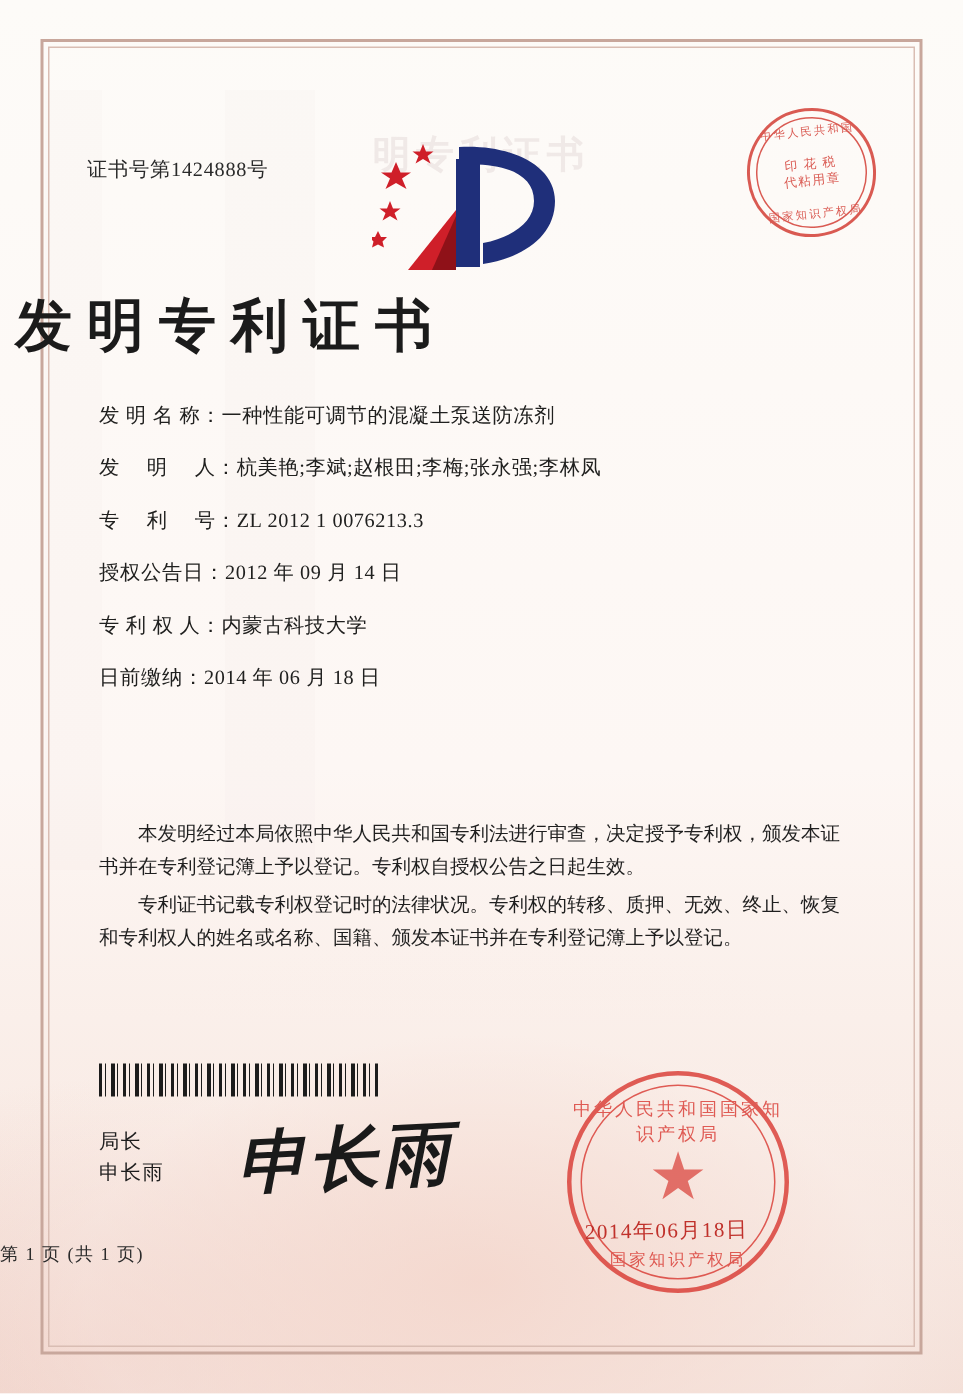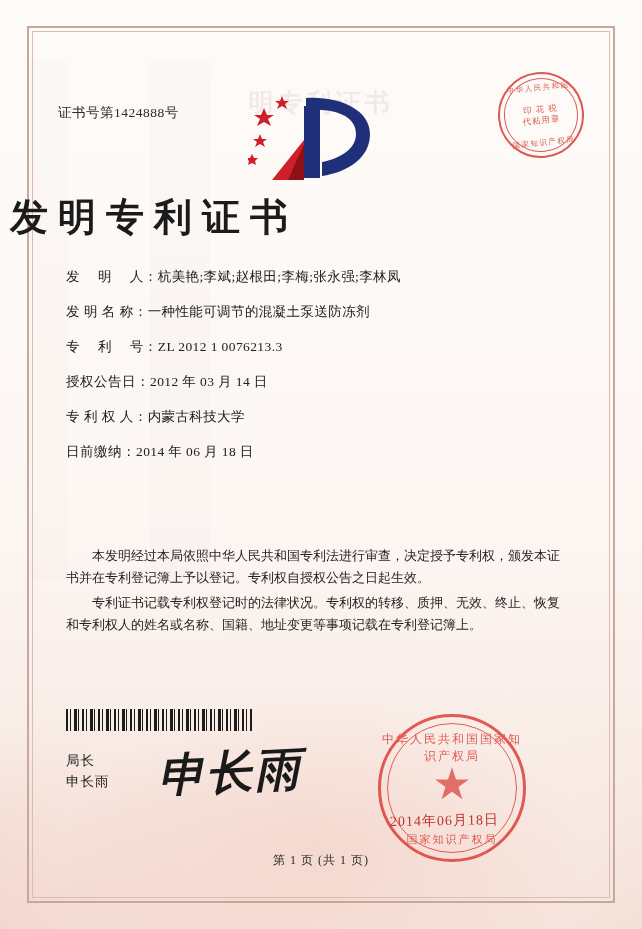--- a/index.html
+++ b/index.html
@@ -255,24 +255,24 @@
     top: 812px;
     left: 390px;
     font-size: 14px;
     color: #c0312b;
     letter-spacing: 1px;
     transform: rotate(-1deg);
     white-space: nowrap;
   }
   .page-footer {
     position: absolute;
-    top: 852px;
-    left: 0;
-    width: 642px;
-    text-align: center;
+    top: 828px;
+    left: 0;
+    width: 642px;
+    text-align: left;
     font-size: 12px;
     color: #2b2b2b;
     letter-spacing: 1px;
   }
 </style>
 </head>
 <body>
 
 <div class="page">
 
@@ -301,48 +301,48 @@
       <polygon points="34,4 36,9 41,9 37,12 39,17 34,14 29,17 31,12 27,9 32,9" fill="#cf1f29"></polygon>
       <polygon points="12,42 14,47 19,47 15,50 17,55 12,52 7,55 9,50 5,47 10,47" fill="#cf1f29"></polygon>
       <polygon points="4,62 6,66 10,66 7,69 8,73 4,71 0,73 1,69 -2,66 2,66" fill="#cf1f29"></polygon>
     </svg>
   </div>
 
   <div class="title">发明专利证书</div>
 
   <div class="fields">
     <div class="field-row">
+      <span class="field-label">发 明 名 称：</span>
+      <span class="field-value">一种性能可调节的混凝土泵送防冻剂</span>
+    </div>
+    <div class="field-row">
       <span class="field-label">发　 明　 人：</span>
       <span class="field-value">杭美艳;李斌;赵根田;李梅;张永强;李林凤</span>
     </div>
     <div class="field-row">
-      <span class="field-label">发 明 名 称：</span>
-      <span class="field-value">一种性能可调节的混凝土泵送防冻剂</span>
-    </div>
-    <div class="field-row">
       <span class="field-label">专　 利　 号：</span>
       <span class="field-value">ZL 2012 1 0076213.3</span>
     </div>
     <div class="field-row">
       <span class="field-label">授权公告日：</span>
-      <span class="field-value">2012 年 03 月 14 日</span>
+      <span class="field-value">2012 年 09 月 14 日</span>
     </div>
     <div class="field-row">
       <span class="field-label">专 利 权 人：</span>
       <span class="field-value">内蒙古科技大学</span>
     </div>
     <div class="field-row">
       <span class="field-label">日前缴纳：</span>
       <span class="field-value">2014 年 06 月 18 日</span>
     </div>
   </div>
 
   <div class="body-text">
     <p>本发明经过本局依照中华人民共和国专利法进行审查，决定授予专利权，颁发本证书并在专利登记簿上予以登记。专利权自授权公告之日起生效。</p>
-    <p>专利证书记载专利权登记时的法律状况。专利权的转移、质押、无效、终止、恢复和专利权人的姓名或名称、国籍、地址变更等事项记载在专利登记簿上。</p>
+    <p>专利证书记载专利权登记时的法律状况。专利权的转移、质押、无效、终止、恢复和专利权人的姓名或名称、国籍、颁发本证书并在专利登记簿上予以登记。</p>
   </div>
 
   <div class="barcode"></div>
 
   <div class="director-block">
     <div>局长</div>
     <div>申长雨</div>
   </div>
 
   <div class="signature">申长雨</div>

